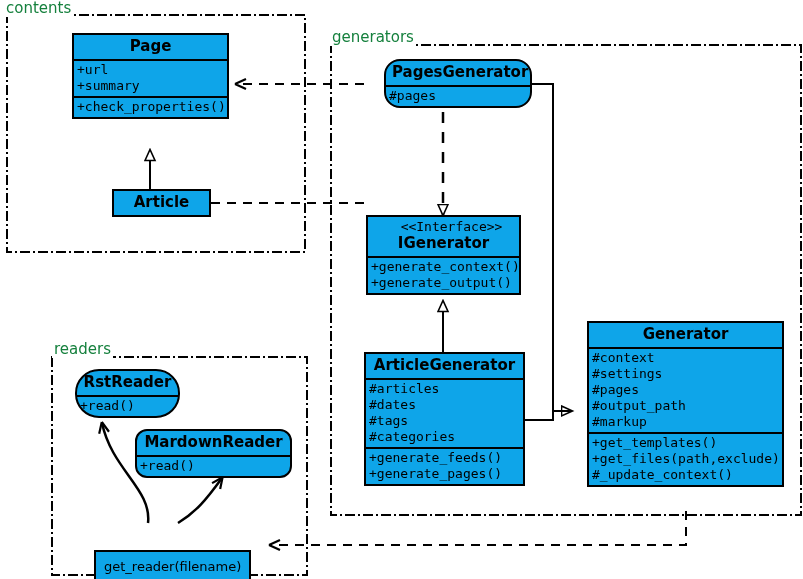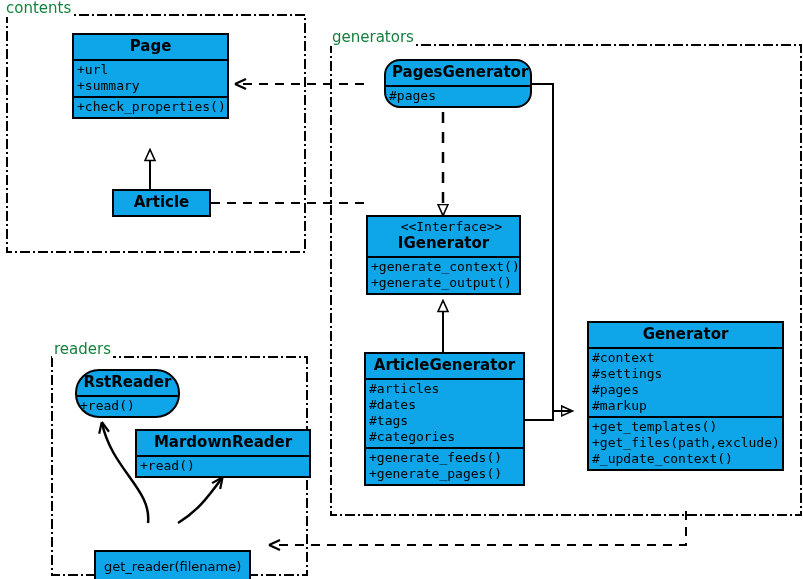--- a/index.html
+++ b/index.html
@@ -206,37 +206,38 @@
       <div class="row">+generate_pages()</div>
     </div>
   </div>
 
   <div class="uml" style="left:587px; top:321px; width:197px;">
     <div class="title">Generator</div>
     <div class="sect">
       <div class="row">#context</div>
       <div class="row">#settings</div>
       <div class="row">#pages</div>
+      <div class="row">#output_path</div>
       <div class="row">#markup</div>
     </div>
     <div class="sect">
       <div class="row">+get_templates()</div>
       <div class="row">+get_files(path,exclude)</div>
       <div class="row">#_update_context()</div>
     </div>
   </div>
 
   <div class="uml" style="left:75px; top:369px; width:105px;border-radius:24px;">
     <div class="title">RstReader</div>
     <div class="sect">
       <div class="row">+read()</div>
     </div>
   </div>
 
-  <div class="uml" style="left:135px; top:429px; width:176px;">
+  <div class="uml" style="left:135px; top:429px; width:157px;border-radius:12px;">
     <div class="title">MardownReader</div>
     <div class="sect">
       <div class="row">+read()</div>
     </div>
   </div>
 
   <div class="uml plain" style="left:94px; top:523px; width:157px;margin-top:27px;">
     <div class="title">get_reader(filename)</div>
   </div>
 

